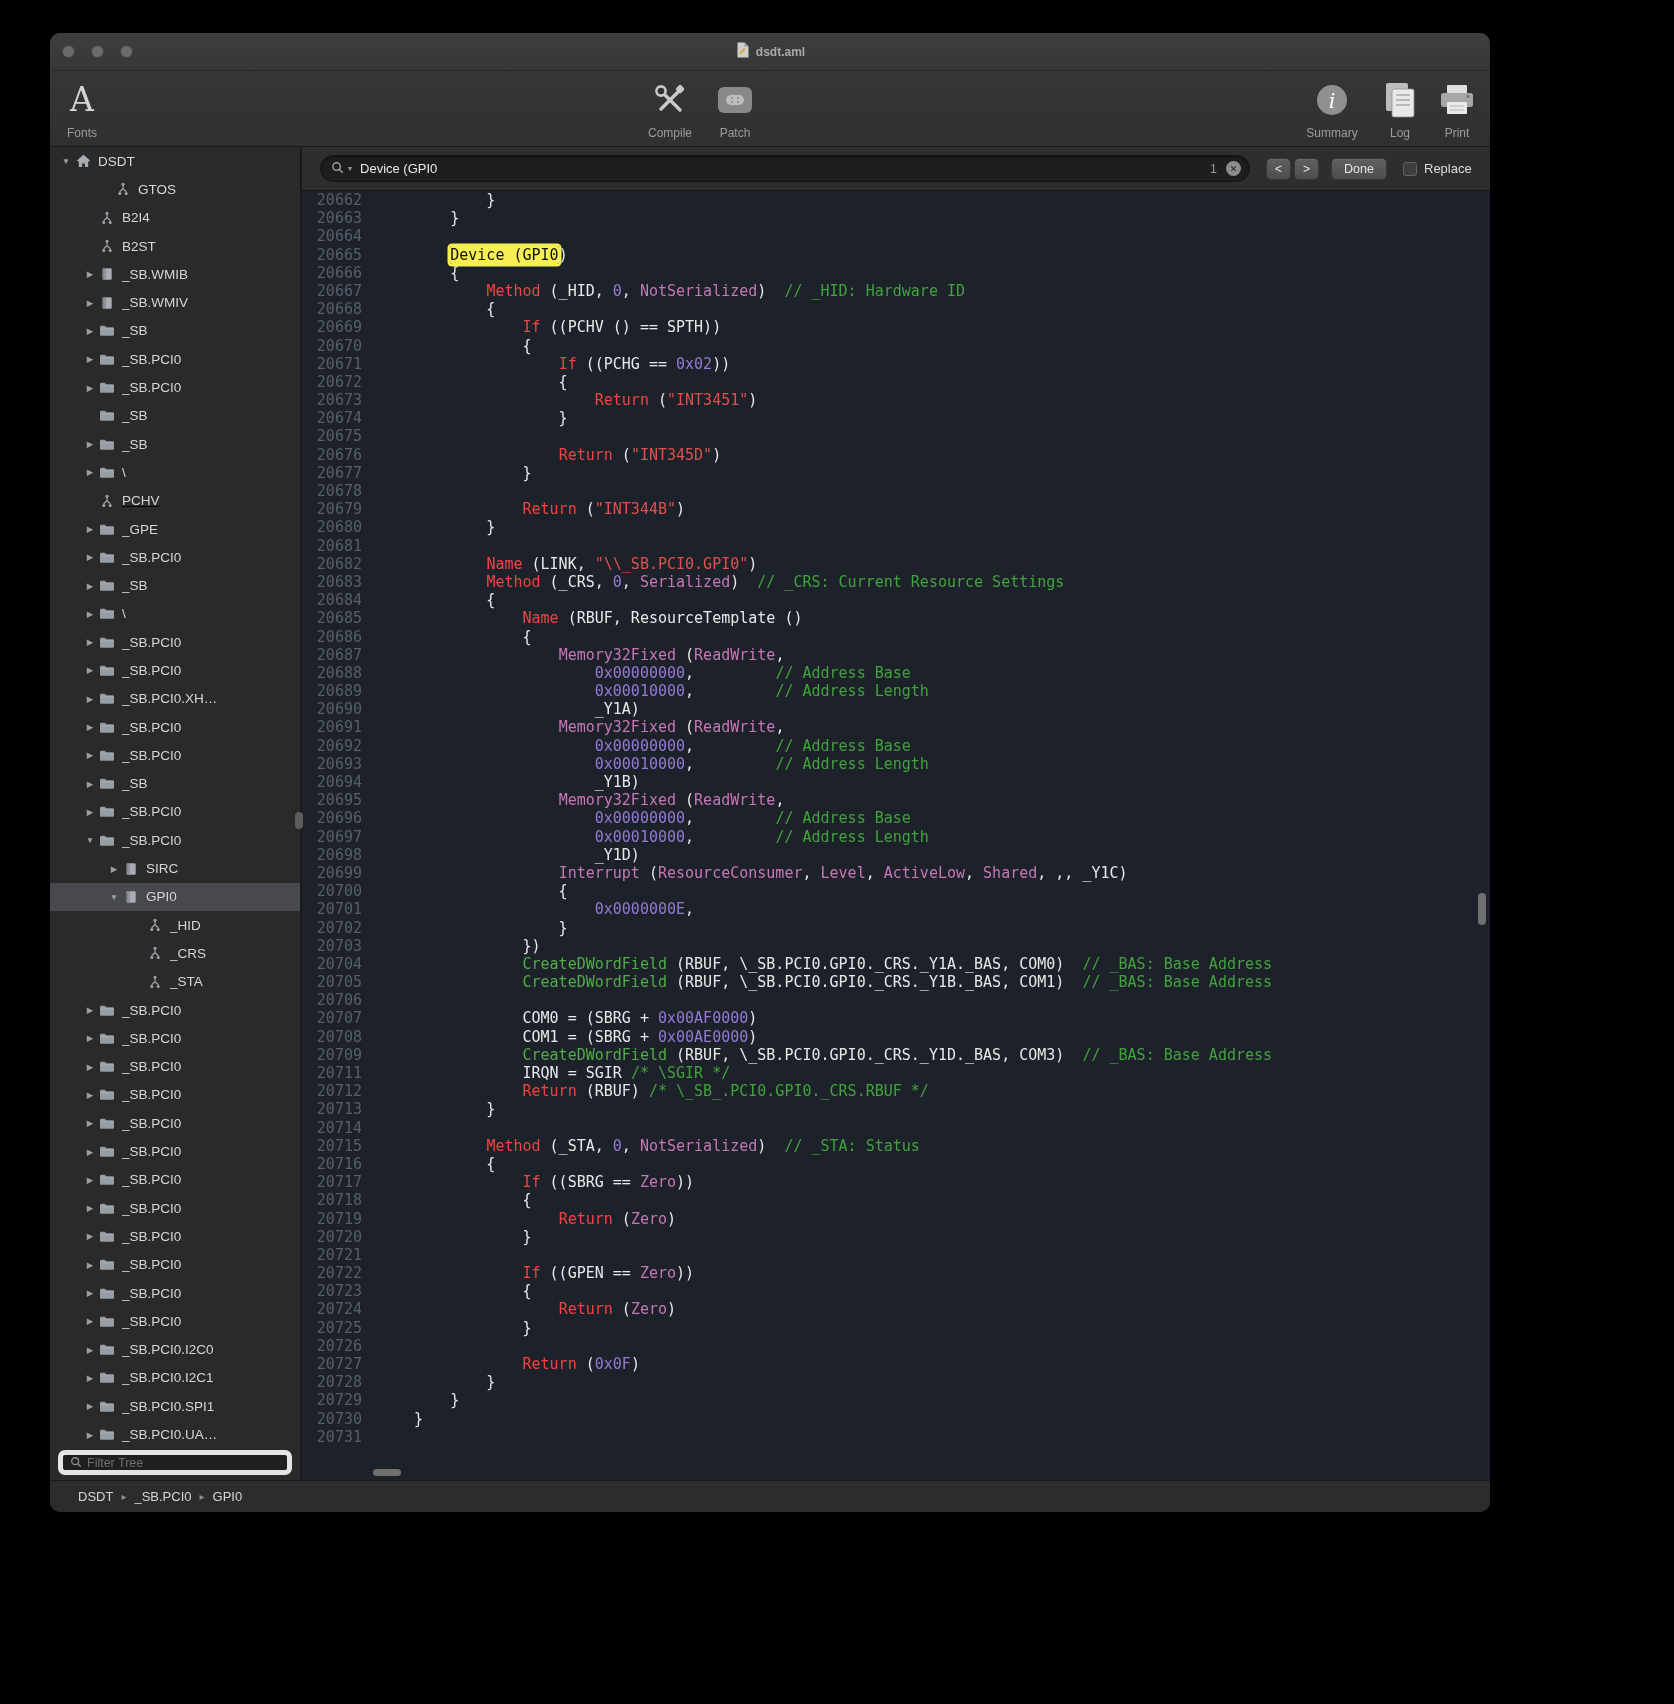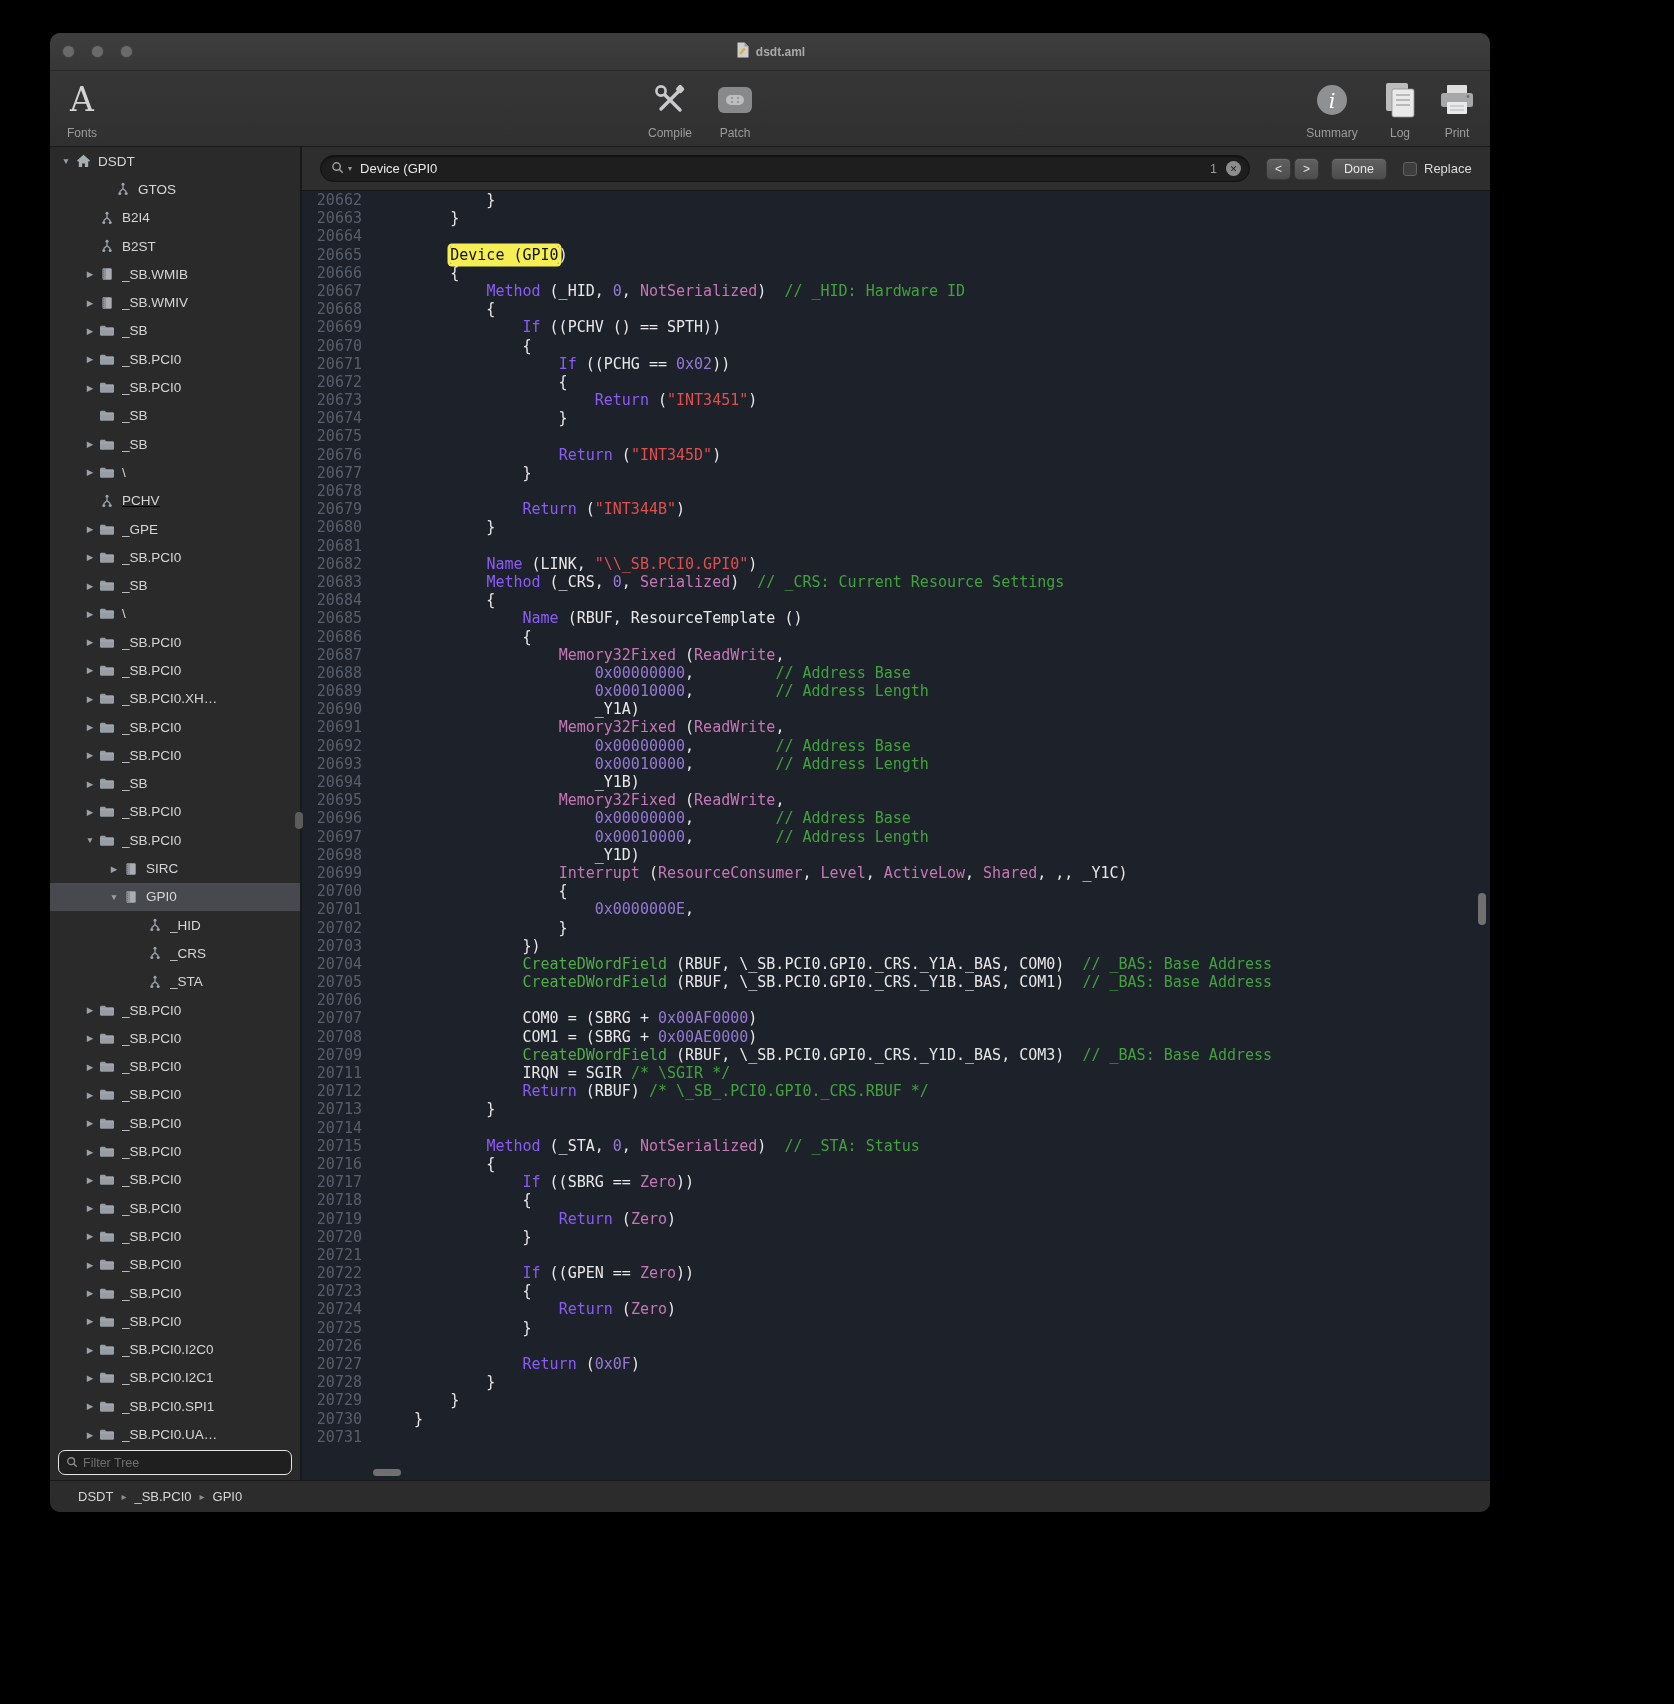--- a/index.html
+++ b/index.html
@@ -21,21 +21,21 @@
   
   .content{flex:1;display:flex;min-height:0;position:relative}
   .sidebar{width:252px;flex:none;background:#2a2a2a;border-right:2px solid #191919;display:flex;flex-direction:column;min-height:0}
   .tree{flex:1;overflow:hidden}
   .tree-row{height:28.3px;display:flex;align-items:center}
   .tree-row.selected{background:#47494e}
   .tri{width:16px;flex:none;display:inline-flex;justify-content:center;font-size:8.5px;color:#9aa0a6}
   .ticon{width:18px;flex:none;display:inline-flex;justify-content:center;margin-right:6px}
   .tlabel{font-size:13.5px;color:#d6d6d8;white-space:nowrap;overflow:hidden}
   .filter-wrap{height:34px;flex:none;padding:4px 8px 6px 8px}
-  .filter-field{height:25px;background:#1f1f1f;border:1px solid #e5e5e5;border-radius:7px;display:flex;align-items:center;padding:0 7px;gap:5px}
+  .filter-field{height:25px;background:#1f1f1f;border:5px solid #e5e5e5;border-radius:7px;display:flex;align-items:center;padding:0 7px;gap:5px}
   .filter-field input{flex:1;background:transparent;border:none;outline:none;font-family:"Liberation Sans",sans-serif;font-size:12.5px;color:#ddd}
   .filter-field input::placeholder{color:#6f6f6f}
   .splitter-handle{position:absolute;left:245px;top:665px;width:8px;height:17px;border-radius:4px;background:#5c5c5c;z-index:5}
   
   .editor{flex:1;display:flex;flex-direction:column;min-width:0;background:#1d2129}
   .findbar{height:44px;flex:none;background:#2e2e2e;border-bottom:1px solid #171717;display:flex;align-items:center;padding-left:18px}
   .find-field{width:930px;height:27px;background:#1e1e1e;border:1px solid #131313;border-radius:14px;display:flex;align-items:center;padding:0 8px 0 10px;gap:4px;box-shadow:inset 0 1px 2px rgba(0,0,0,.5)}
   .mag-chev{font-size:8px;color:#9a9a9a;margin-right:4px}
   .find-field input{flex:1;background:transparent;border:none;outline:none;font-family:"Liberation Sans",sans-serif;font-size:13px;color:#e9e9e9}
   .find-count{font-size:12.5px;color:#9b9b9b;margin-right:5px}
@@ -49,21 +49,21 @@
   .replace-wrap{display:flex;align-items:center;gap:7px;margin-left:16px}
   .checkbox{width:14px;height:14px;border-radius:3px;background:#3e3e3e;border:1px solid #626262;flex:none}
   .replace-label{font-size:13px;color:#dcdcdc}
   
   .code{flex:1;position:relative;overflow:hidden;font-family:"DejaVu Sans Mono",monospace;font-size:15px}
   .code-lines{position:absolute;left:0;top:0;right:0}
   .cl{display:flex;height:18.2px;line-height:18.2px;white-space:pre}
   .ln{width:60px;flex:none;text-align:right;color:#575f6b}
   .ct{padding-left:16px;flex:none}
   .pl{color:#e8e8ea}
-  .kw{color:#8b5cf6}
+  .kw{color:#ef4444}
   .pk{color:#c678b6}
   .nm{color:#9579d4}
   .st{color:#df504e}
   .cm{color:#41a33e}
   .fn{color:#4fae46}
   .hl{background:#f5ef53;color:#101010;box-shadow:0 0 0 2.5px #f5ef53;border-radius:2px}
   .vthumb{position:absolute;right:4px;top:702px;width:8px;height:32px;border-radius:4px;background:#707070}
   .hthumb{position:absolute;left:71px;bottom:4px;width:28px;height:7px;border-radius:3.5px;background:#707070}
   
   .statusbar{height:32px;flex:none;background:#2c2c2c;border-top:1px solid #191919;display:flex;align-items:center;padding-left:28px}

